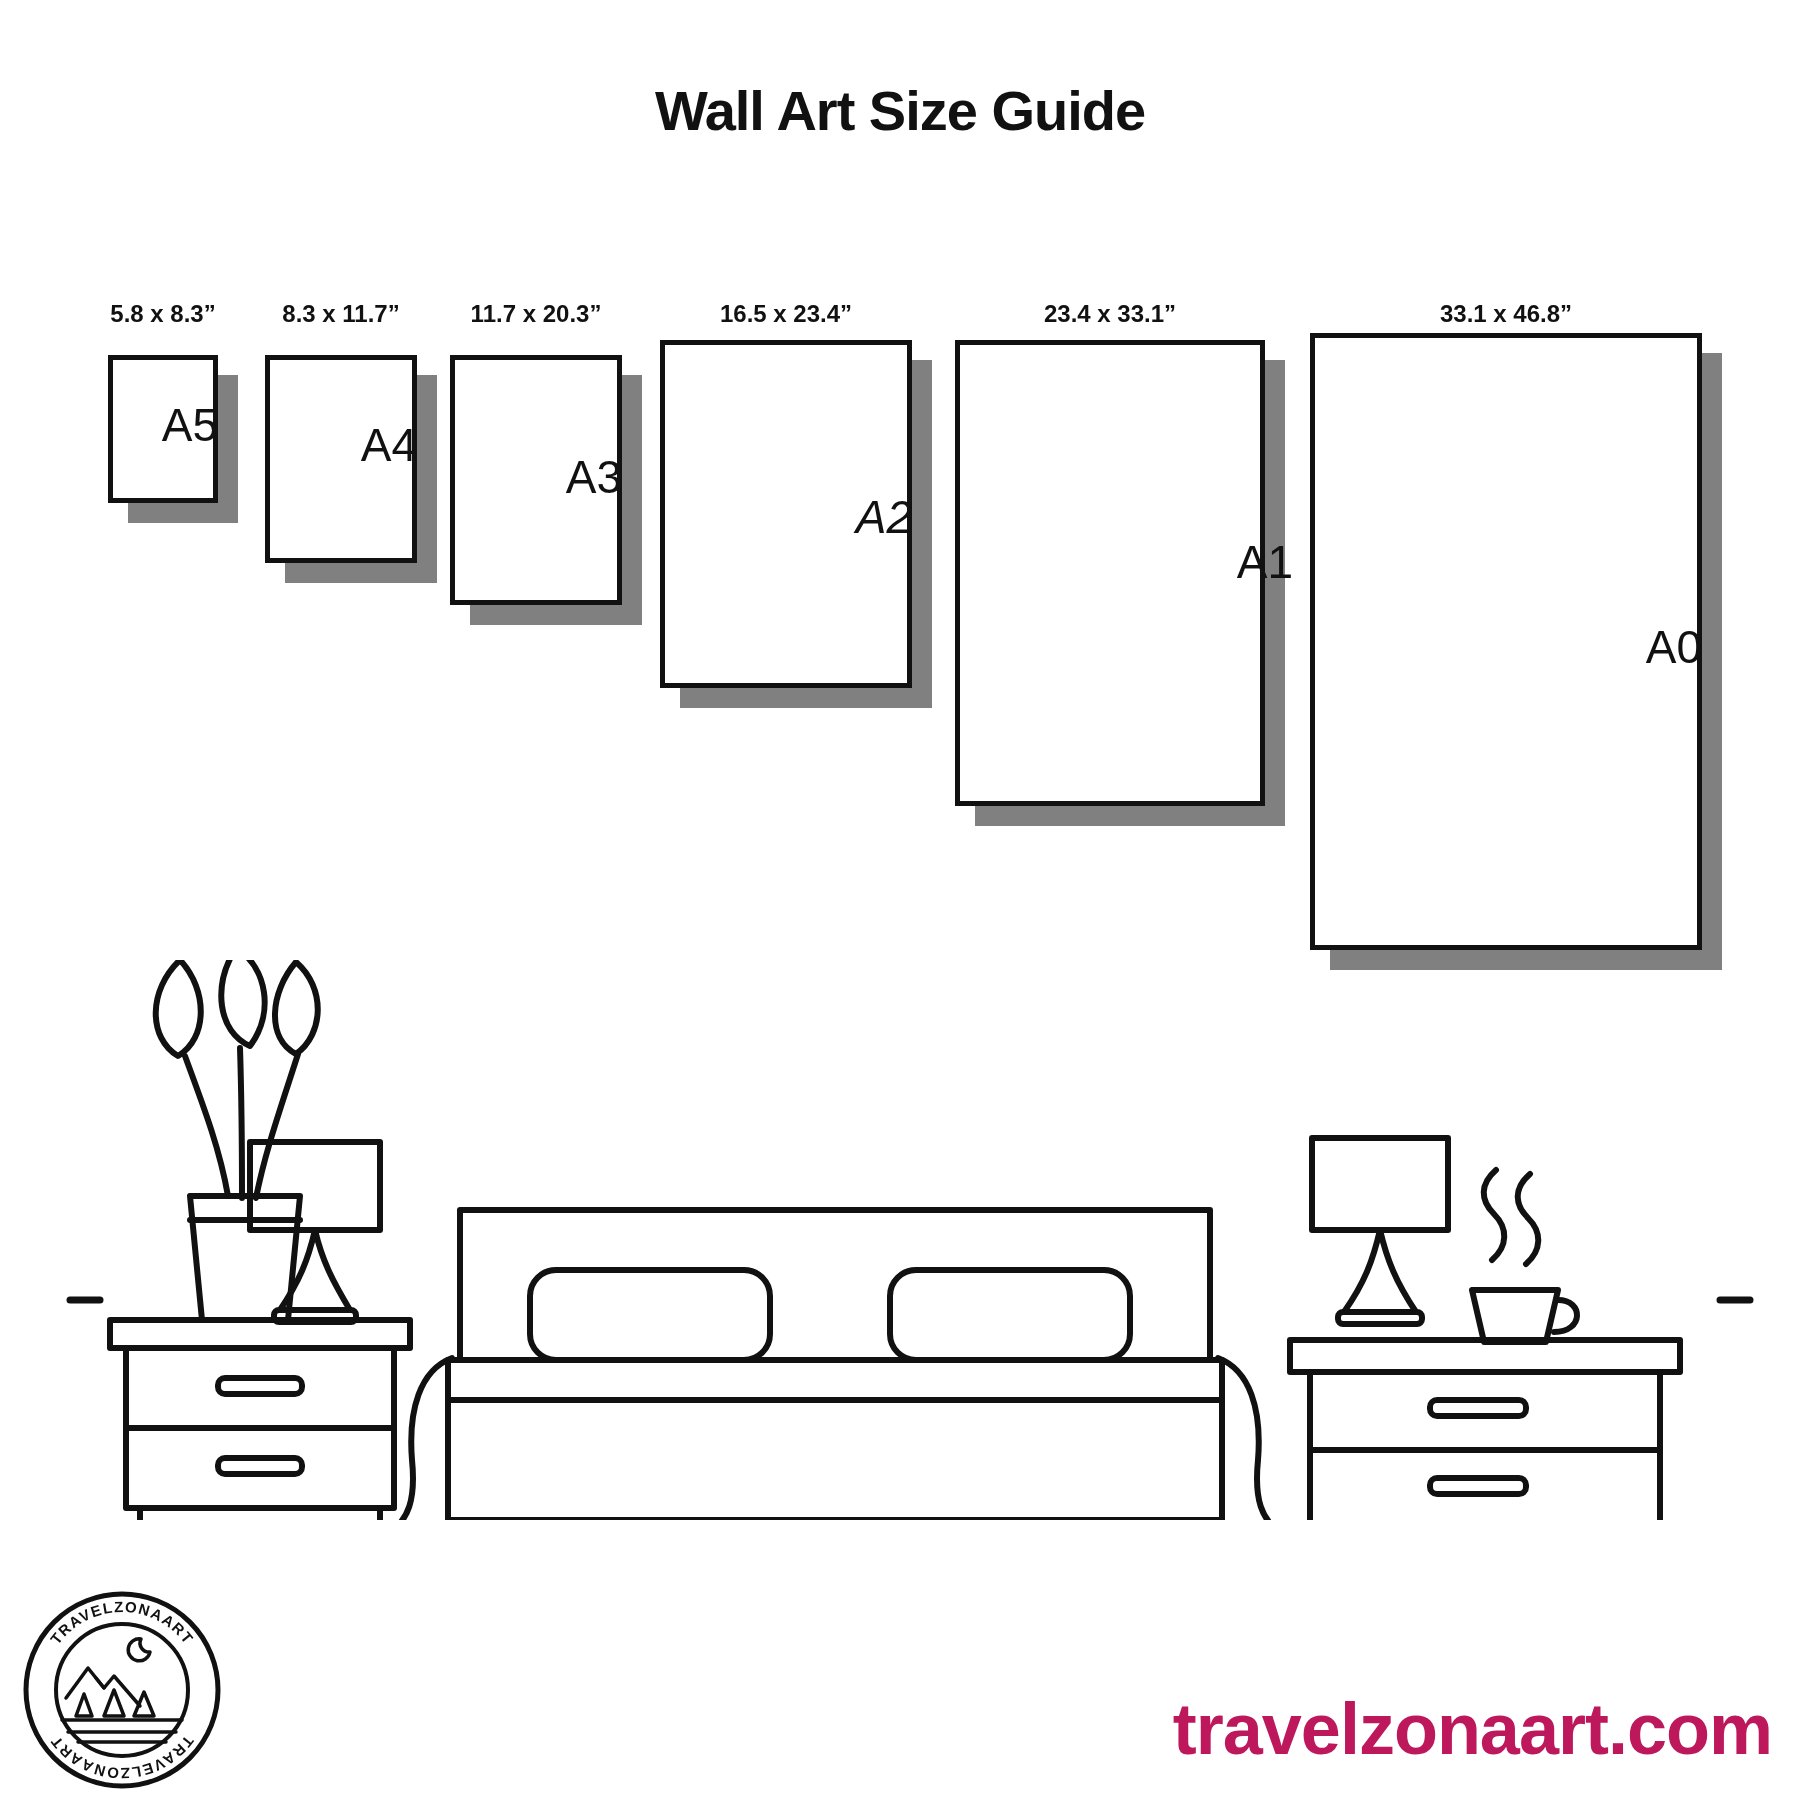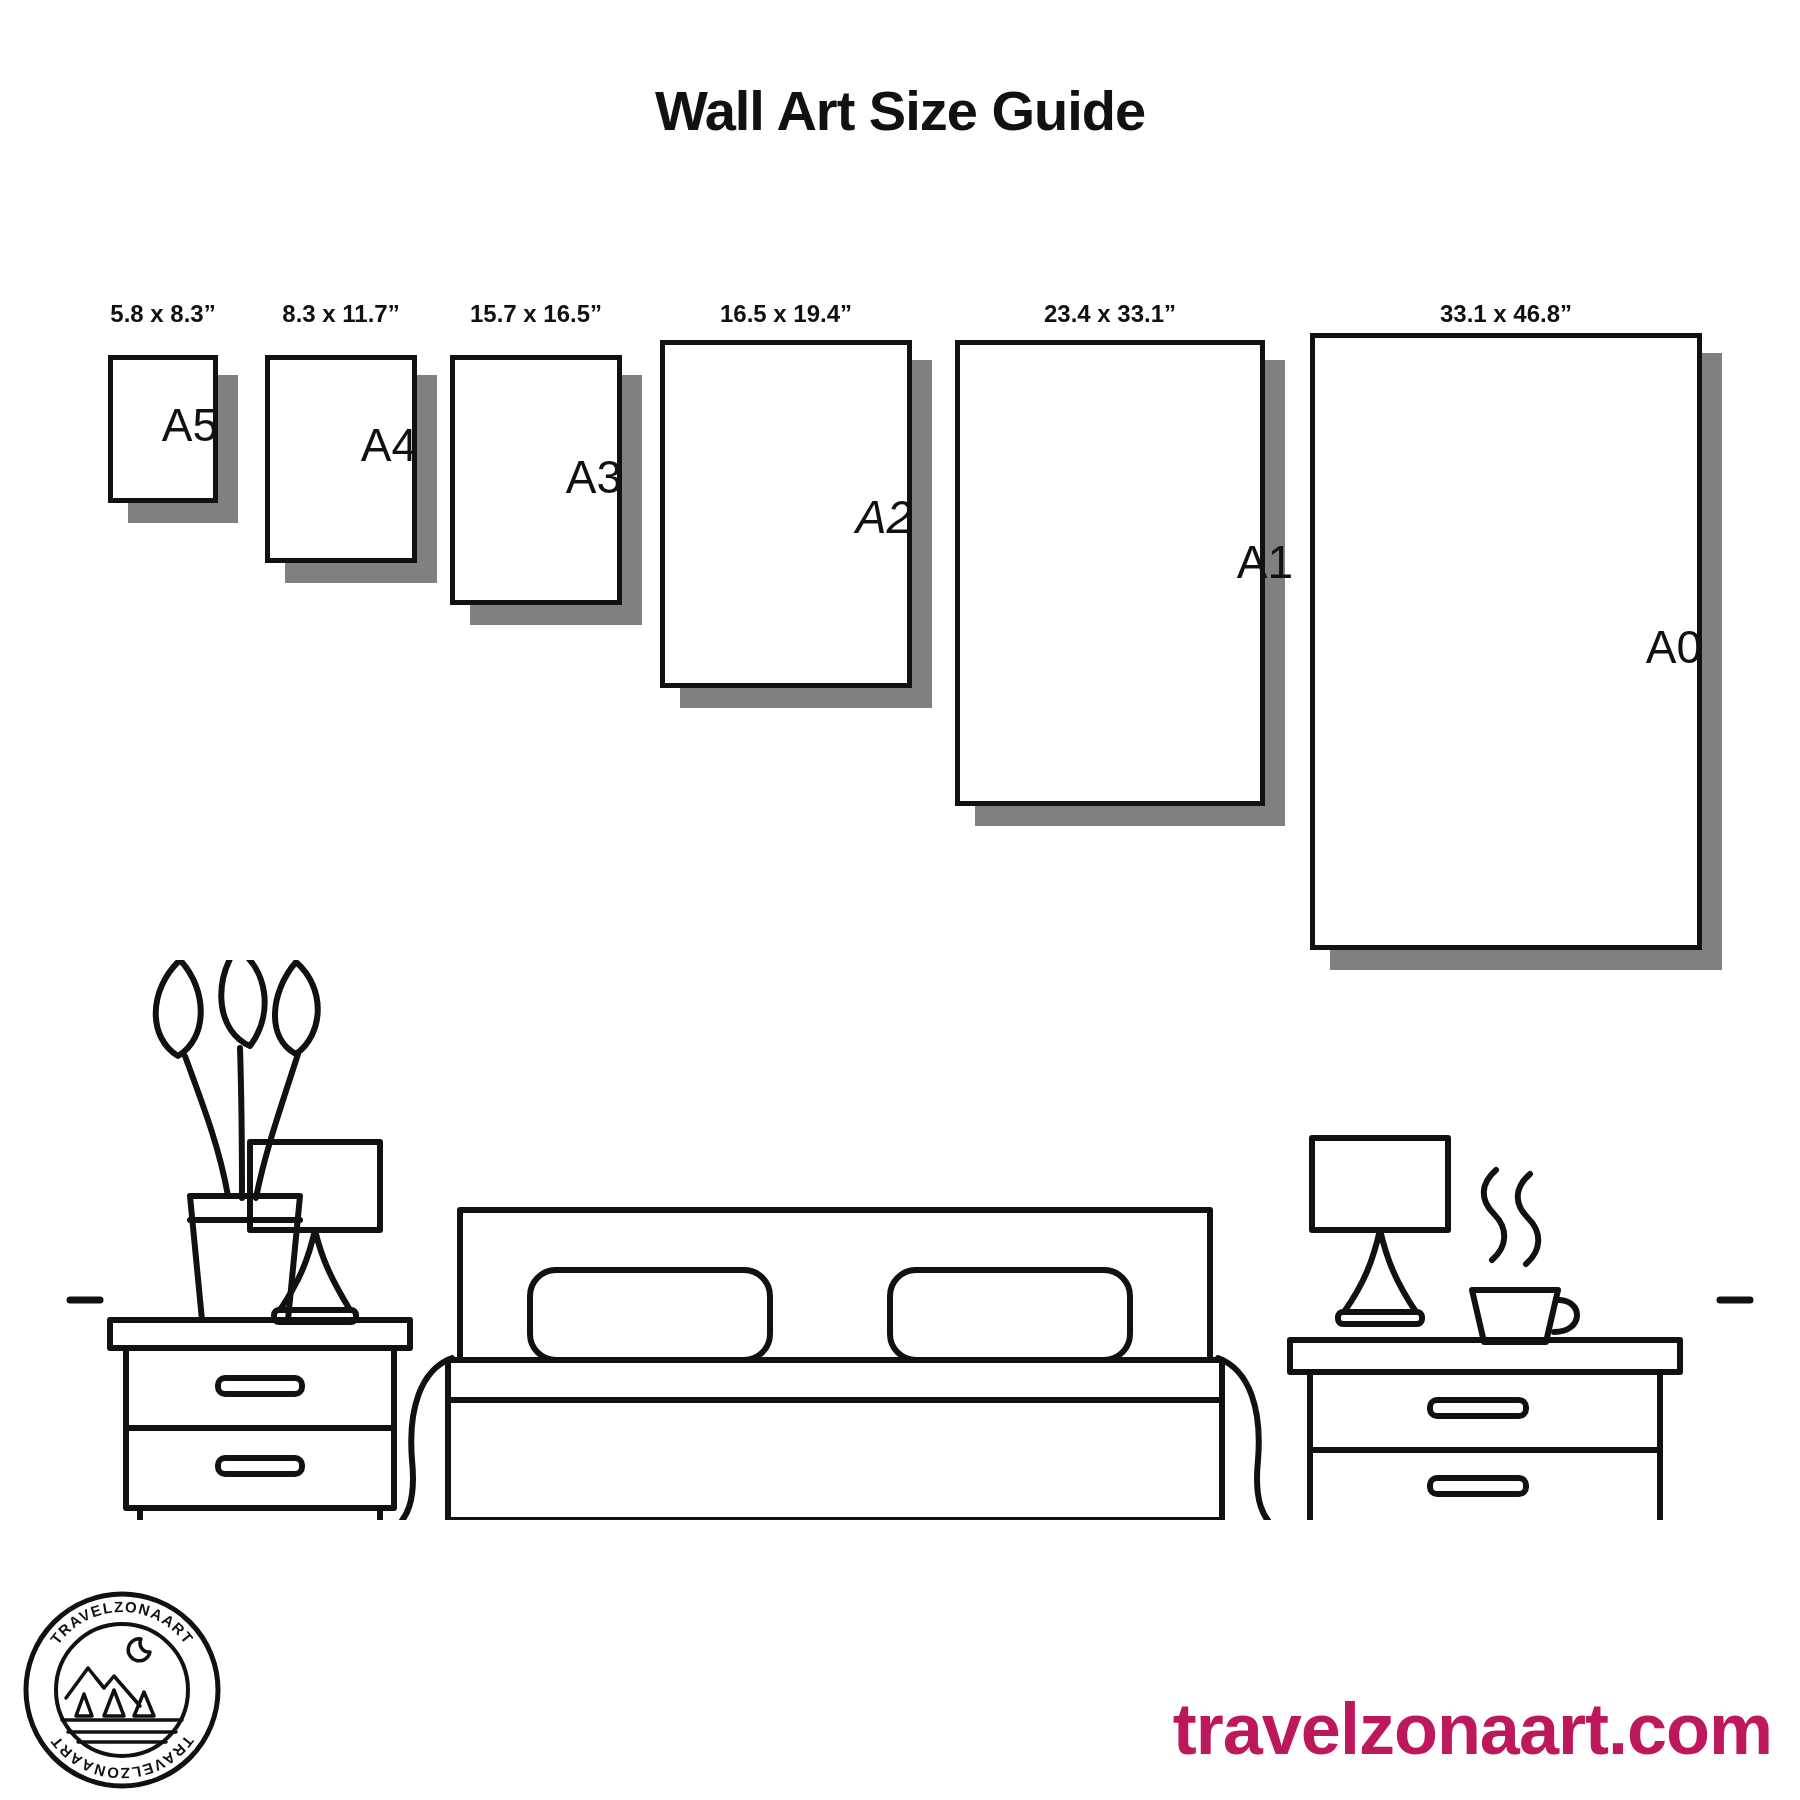--- a/index.html
+++ b/index.html
@@ -110,27 +110,27 @@
       <div class="frame-box" style="left: 0px; top: 355px; width: 110px; height: 148px;"></div>
       <div class="frame-name" style="top: 398px; left: 0px; width: 110px;">A5</div>
     </div>
     <div class="frame-group" style="left: 265px; top: 0px; width: 152px;">
       <div class="frame-label" style="top: 300px; left: 0px; width: 152px;">8.3 x 11.7”</div>
       <div class="frame-shadow" style="left: 20px; top: 375px; width: 152px; height: 208px;"></div>
       <div class="frame-box" style="left: 0px; top: 355px; width: 152px; height: 208px;"></div>
       <div class="frame-name" style="top: 418px; left: 0px; width: 152px;">A4</div>
     </div>
     <div class="frame-group" style="left: 450px; top: 0px; width: 172px;">
-      <div class="frame-label" style="top: 300px; left: 0px; width: 172px;">15.7 x 16.5”</div>
+      <div class="frame-label" style="top: 300px; left: 0px; width: 172px;">11.7 x 20.3”</div>
       <div class="frame-shadow" style="left: 20px; top: 375px; width: 172px; height: 250px;"></div>
       <div class="frame-box" style="left: 0px; top: 355px; width: 172px; height: 250px;"></div>
       <div class="frame-name" style="top: 450px; left: 0px; width: 172px;">A3</div>
     </div>
     <div class="frame-group" style="left: 660px; top: 0px; width: 252px;">
-      <div class="frame-label" style="top: 300px; left: 0px; width: 252px;">16.5 x 19.4”</div>
+      <div class="frame-label" style="top: 300px; left: 0px; width: 252px;">16.5 x 23.4”</div>
       <div class="frame-shadow" style="left: 20px; top: 360px; width: 252px; height: 348px;"></div>
       <div class="frame-box" style="left: 0px; top: 340px; width: 252px; height: 348px;"></div>
       <div class="frame-name" style="top: 490px; left: 0px; width: 252px; font-style: italic;">A2</div>
     </div>
     <div class="frame-group" style="left: 955px; top: 0px; width: 310px;">
       <div class="frame-label" style="top: 300px; left: 0px; width: 310px;">23.4 x 33.1”</div>
       <div class="frame-shadow" style="left: 20px; top: 360px; width: 310px; height: 466px;"></div>
       <div class="frame-box" style="left: 0px; top: 340px; width: 310px; height: 466px;"></div>
       <div class="frame-name" style="top: 535px; left: 0px; width: 310px; margin-left: 28px;">A1</div>
     </div>

